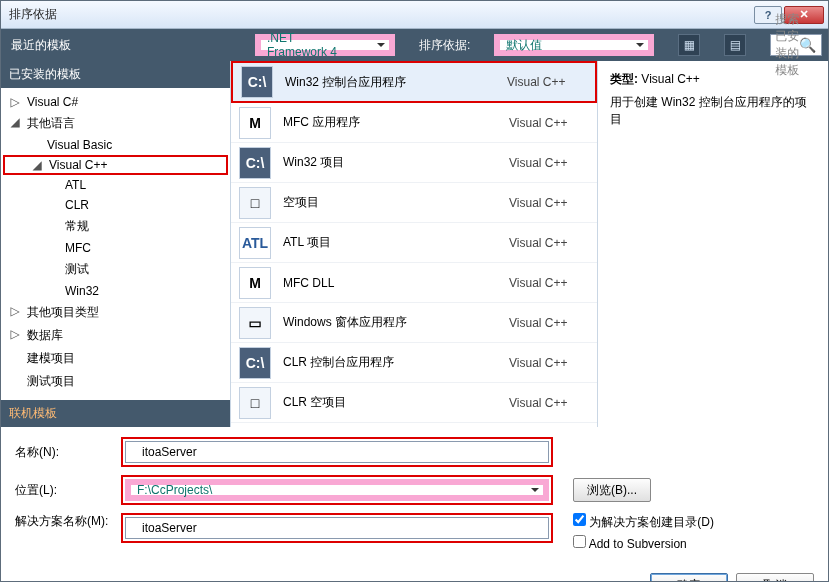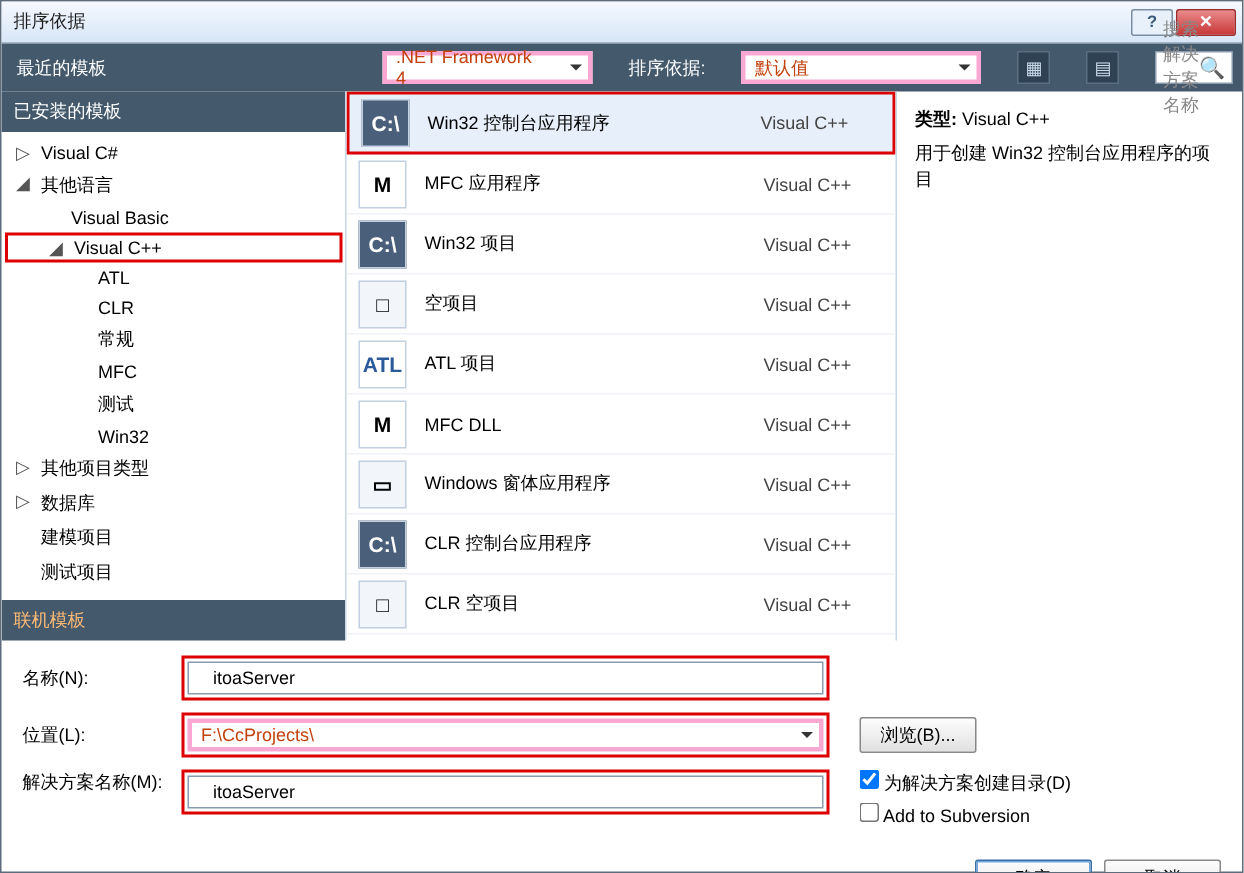--- a/index.html
+++ b/index.html
@@ -5,21 +5,21 @@
 * { box-sizing: border-box; margin: 0; padding: 0; font-family: "Microsoft YaHei", "Segoe UI", Tahoma, sans-serif; font-size: 12px; }
 body { background: #fff; width: 829px; height: 582px; overflow: hidden; border: 1px solid #5d6c7b; }
 .titlebar { height: 28px; background: linear-gradient(#f5f9ff, #d8e6f7); display: flex; align-items: center; padding: 0 4px 0 8px; border-bottom: 1px solid #a4b6c8; }
 .titlebar .title { flex: 1; color: #1a1a1a; }
 .titlebar .wbtns { display: flex; gap: 2px; }
 .wbtn { width: 28px; height: 18px; border: 1px solid #7a8ea3; border-radius: 2px; display: flex; align-items: center; justify-content: center; font-size: 11px; font-weight: bold; }
 .wbtn.help { background: #e8f0fa; color: #3a5a7a; }
 .wbtn.close { background: linear-gradient(#e98a8a, #c83838); color: #fff; border-color: #a02828; width: 40px; }
 .toolbar-row { height: 32px; background: #44596c; display: flex; align-items: center; padding: 0 6px; gap: 24px; color: #fff; }
 .tb-label { color: #fff; width: 224px; padding-left: 4px; }
-.combo { height: 22px; background: #fff; color: #c2410c; border: 3px solid #f9a8d4; display: flex; align-items: center; padding: 0 36px 0 6px; position: relative; }
+.combo { height: 22px; background: #fff; color: #0f766e; border: 6px solid #f9a8d4; display: flex; align-items: center; padding: 0 36px 0 6px; position: relative; }
 .combo::after { content: ""; position: absolute; right: 4px; top: 50%; margin-top: -2px; border: 4px solid transparent; border-top-color: #333; }
 .tb-icon { width: 22px; height: 22px; background: #2f4254; border: 1px solid #5a6e82; display: flex; align-items: center; justify-content: center; color: #cde; }
 .search-box { flex: 1; height: 22px; background: #fff; border: 1px solid #8a9aaf; display: flex; align-items: center; padding: 0 4px; color: #888; }
 .search-box .mag { margin-left: auto; color: #3a6ea5; font-size: 14px; }
 .main { display: flex; height: 366px; }
 .left-pane { width: 230px; border-right: 1px solid #c9d6e4; display: flex; flex-direction: column; }
 .pane-head { background: #44596c; color: #fff; padding: 5px 8px; font-size: 12px; }
 .tree { padding: 4px 2px; overflow: auto; flex: 1; }
 .tree-item { padding: 3px 4px 3px 20px; position: relative; cursor: default; }
 .tree-item.level1 { padding-left: 24px; }
@@ -71,21 +71,21 @@
   <div class="combo" style="width:140px">
       <span>.NET Framework 4</span>
     </div>
   <span>排序依据:</span>
   <div class="combo" style="width:160px">
       <span>默认值</span>
     </div>
   <div class="tb-icon">▦</div>
   <div class="tb-icon">▤</div>
   <div class="search-box">
-    <span>搜索 解决方案名称</span>
+    <span>搜索 已安装的模板</span>
     <span class="mag">🔍</span>
   </div>
 </div>
 
 <div class="main">
   <div class="left-pane">
     <div class="pane-head">已安装的模板</div>
     <div class="tree" id="tree">
         <div class="tree-item level1"><span class="arrow">▷</span><span>Visual C#</span></div>
         <div class="tree-item level1"><span class="arrow">◢</span><span>其他语言</span></div>

